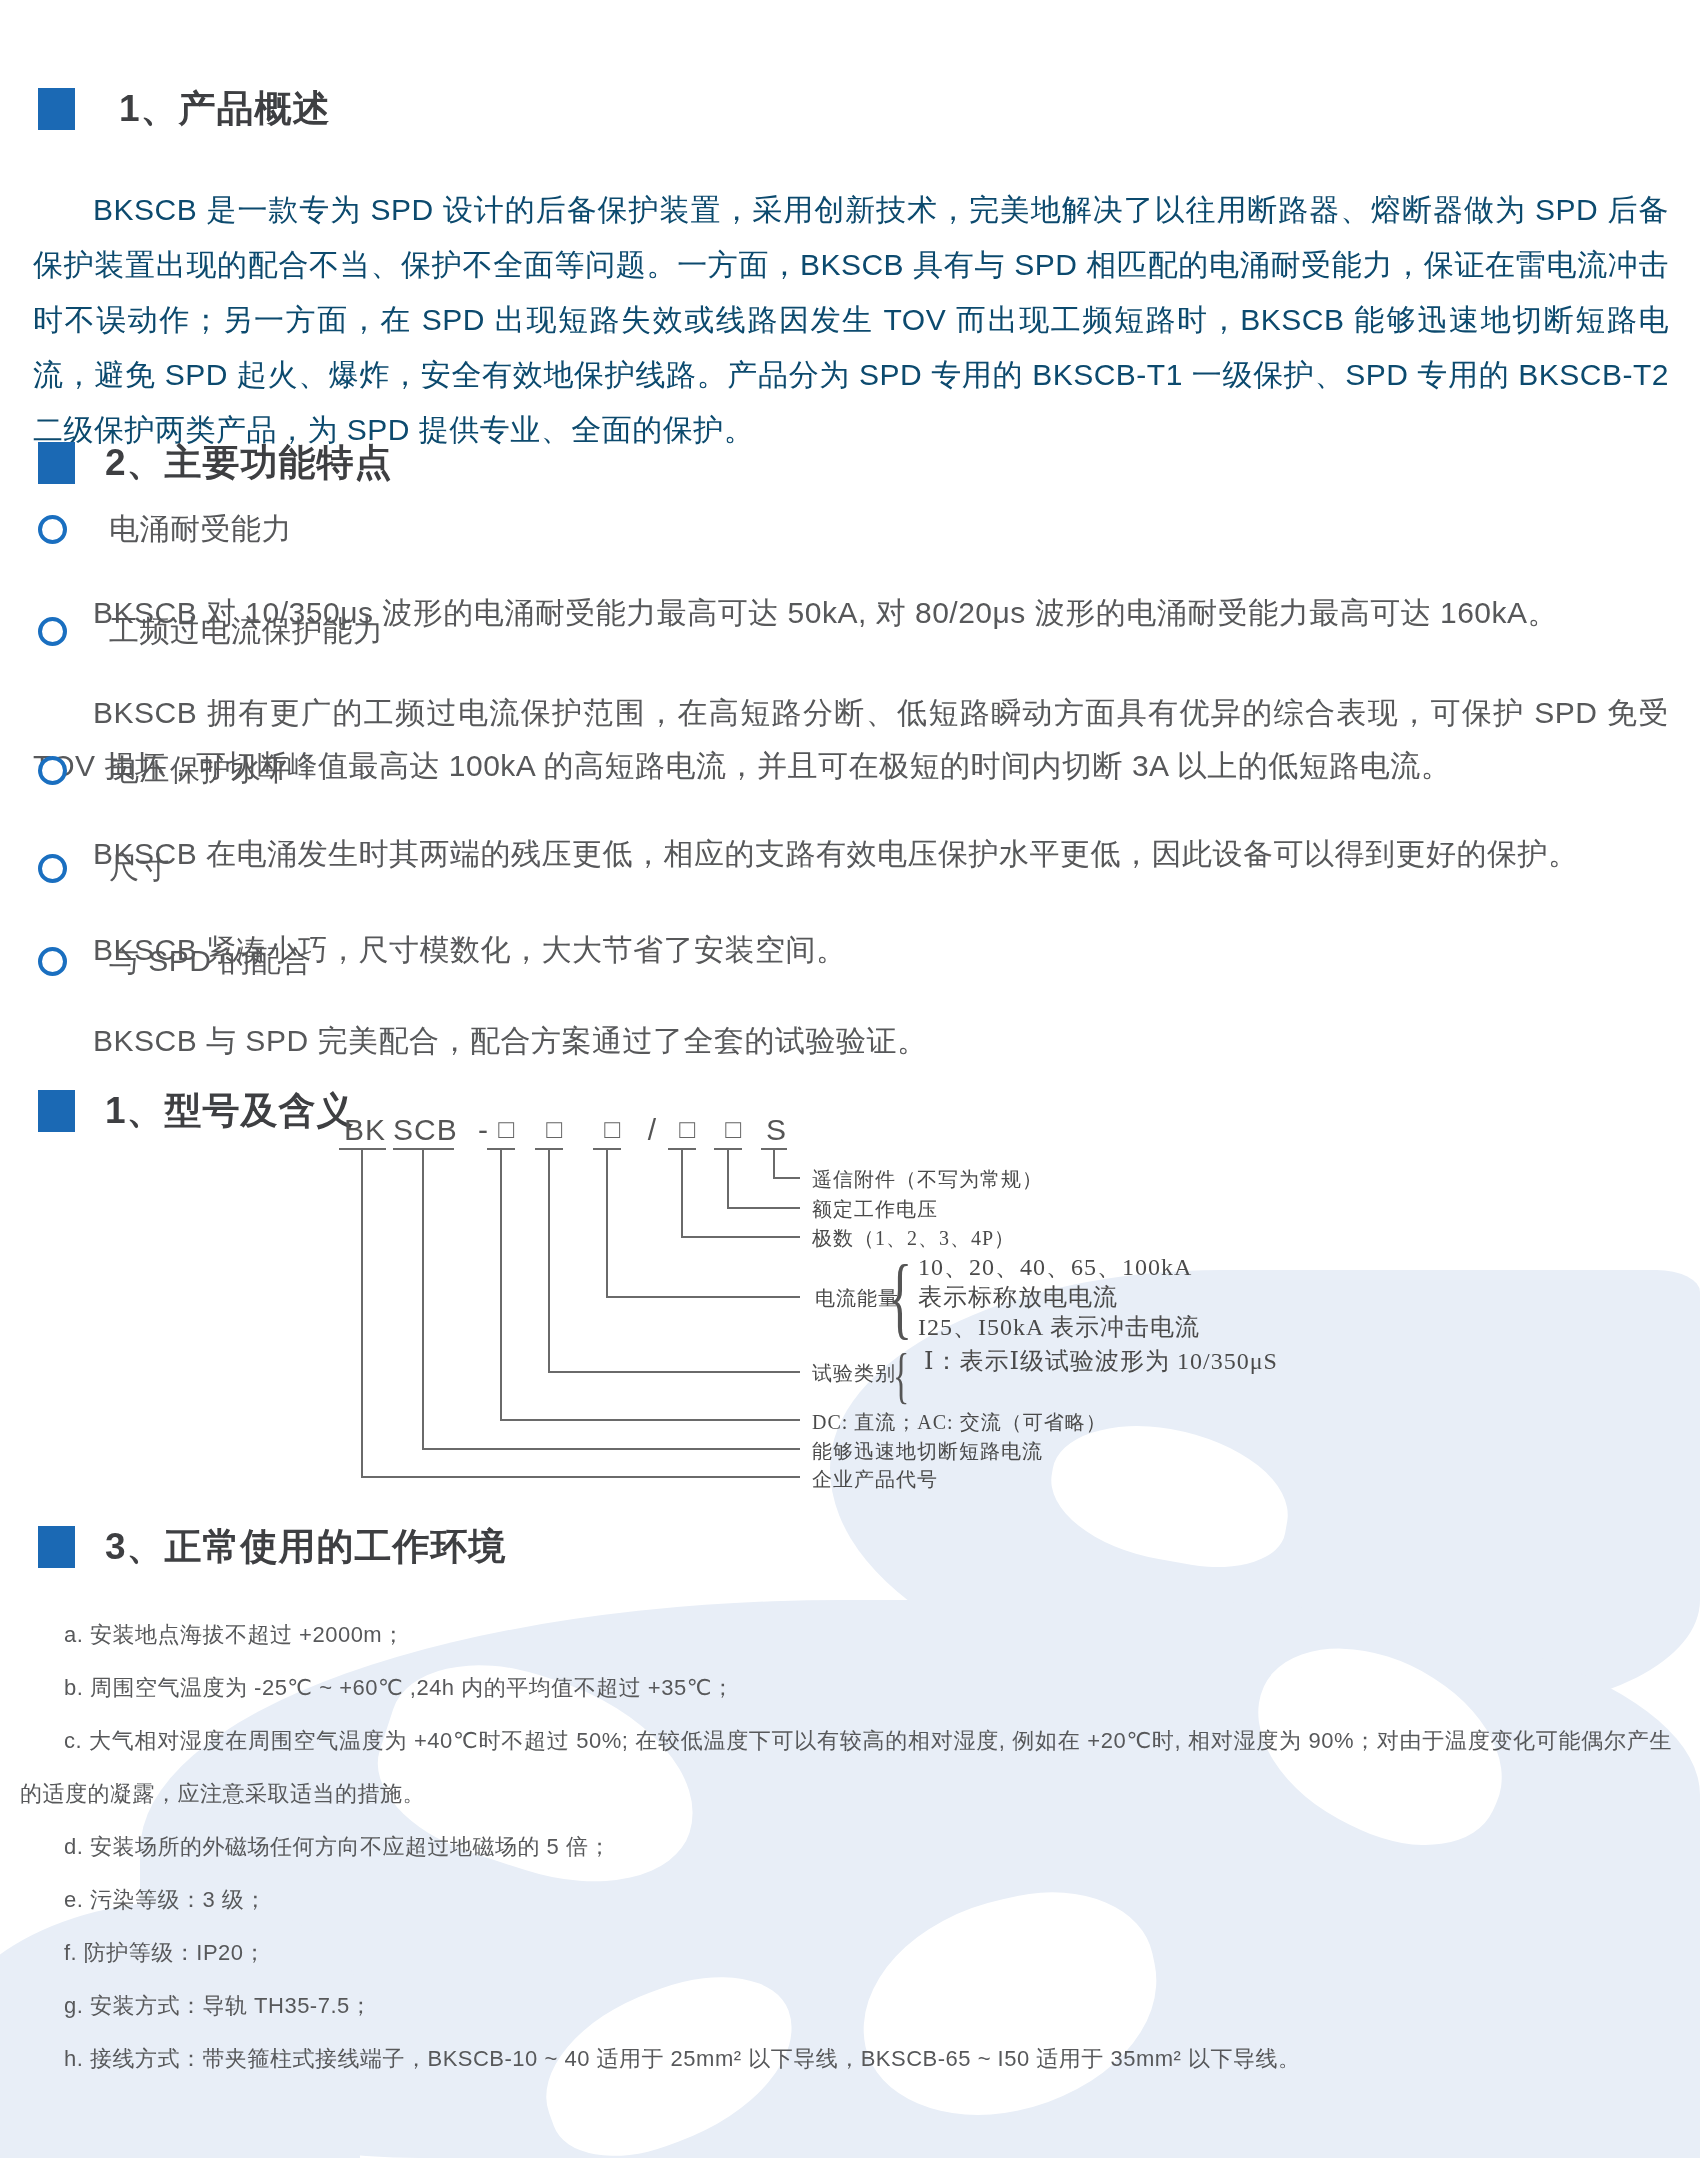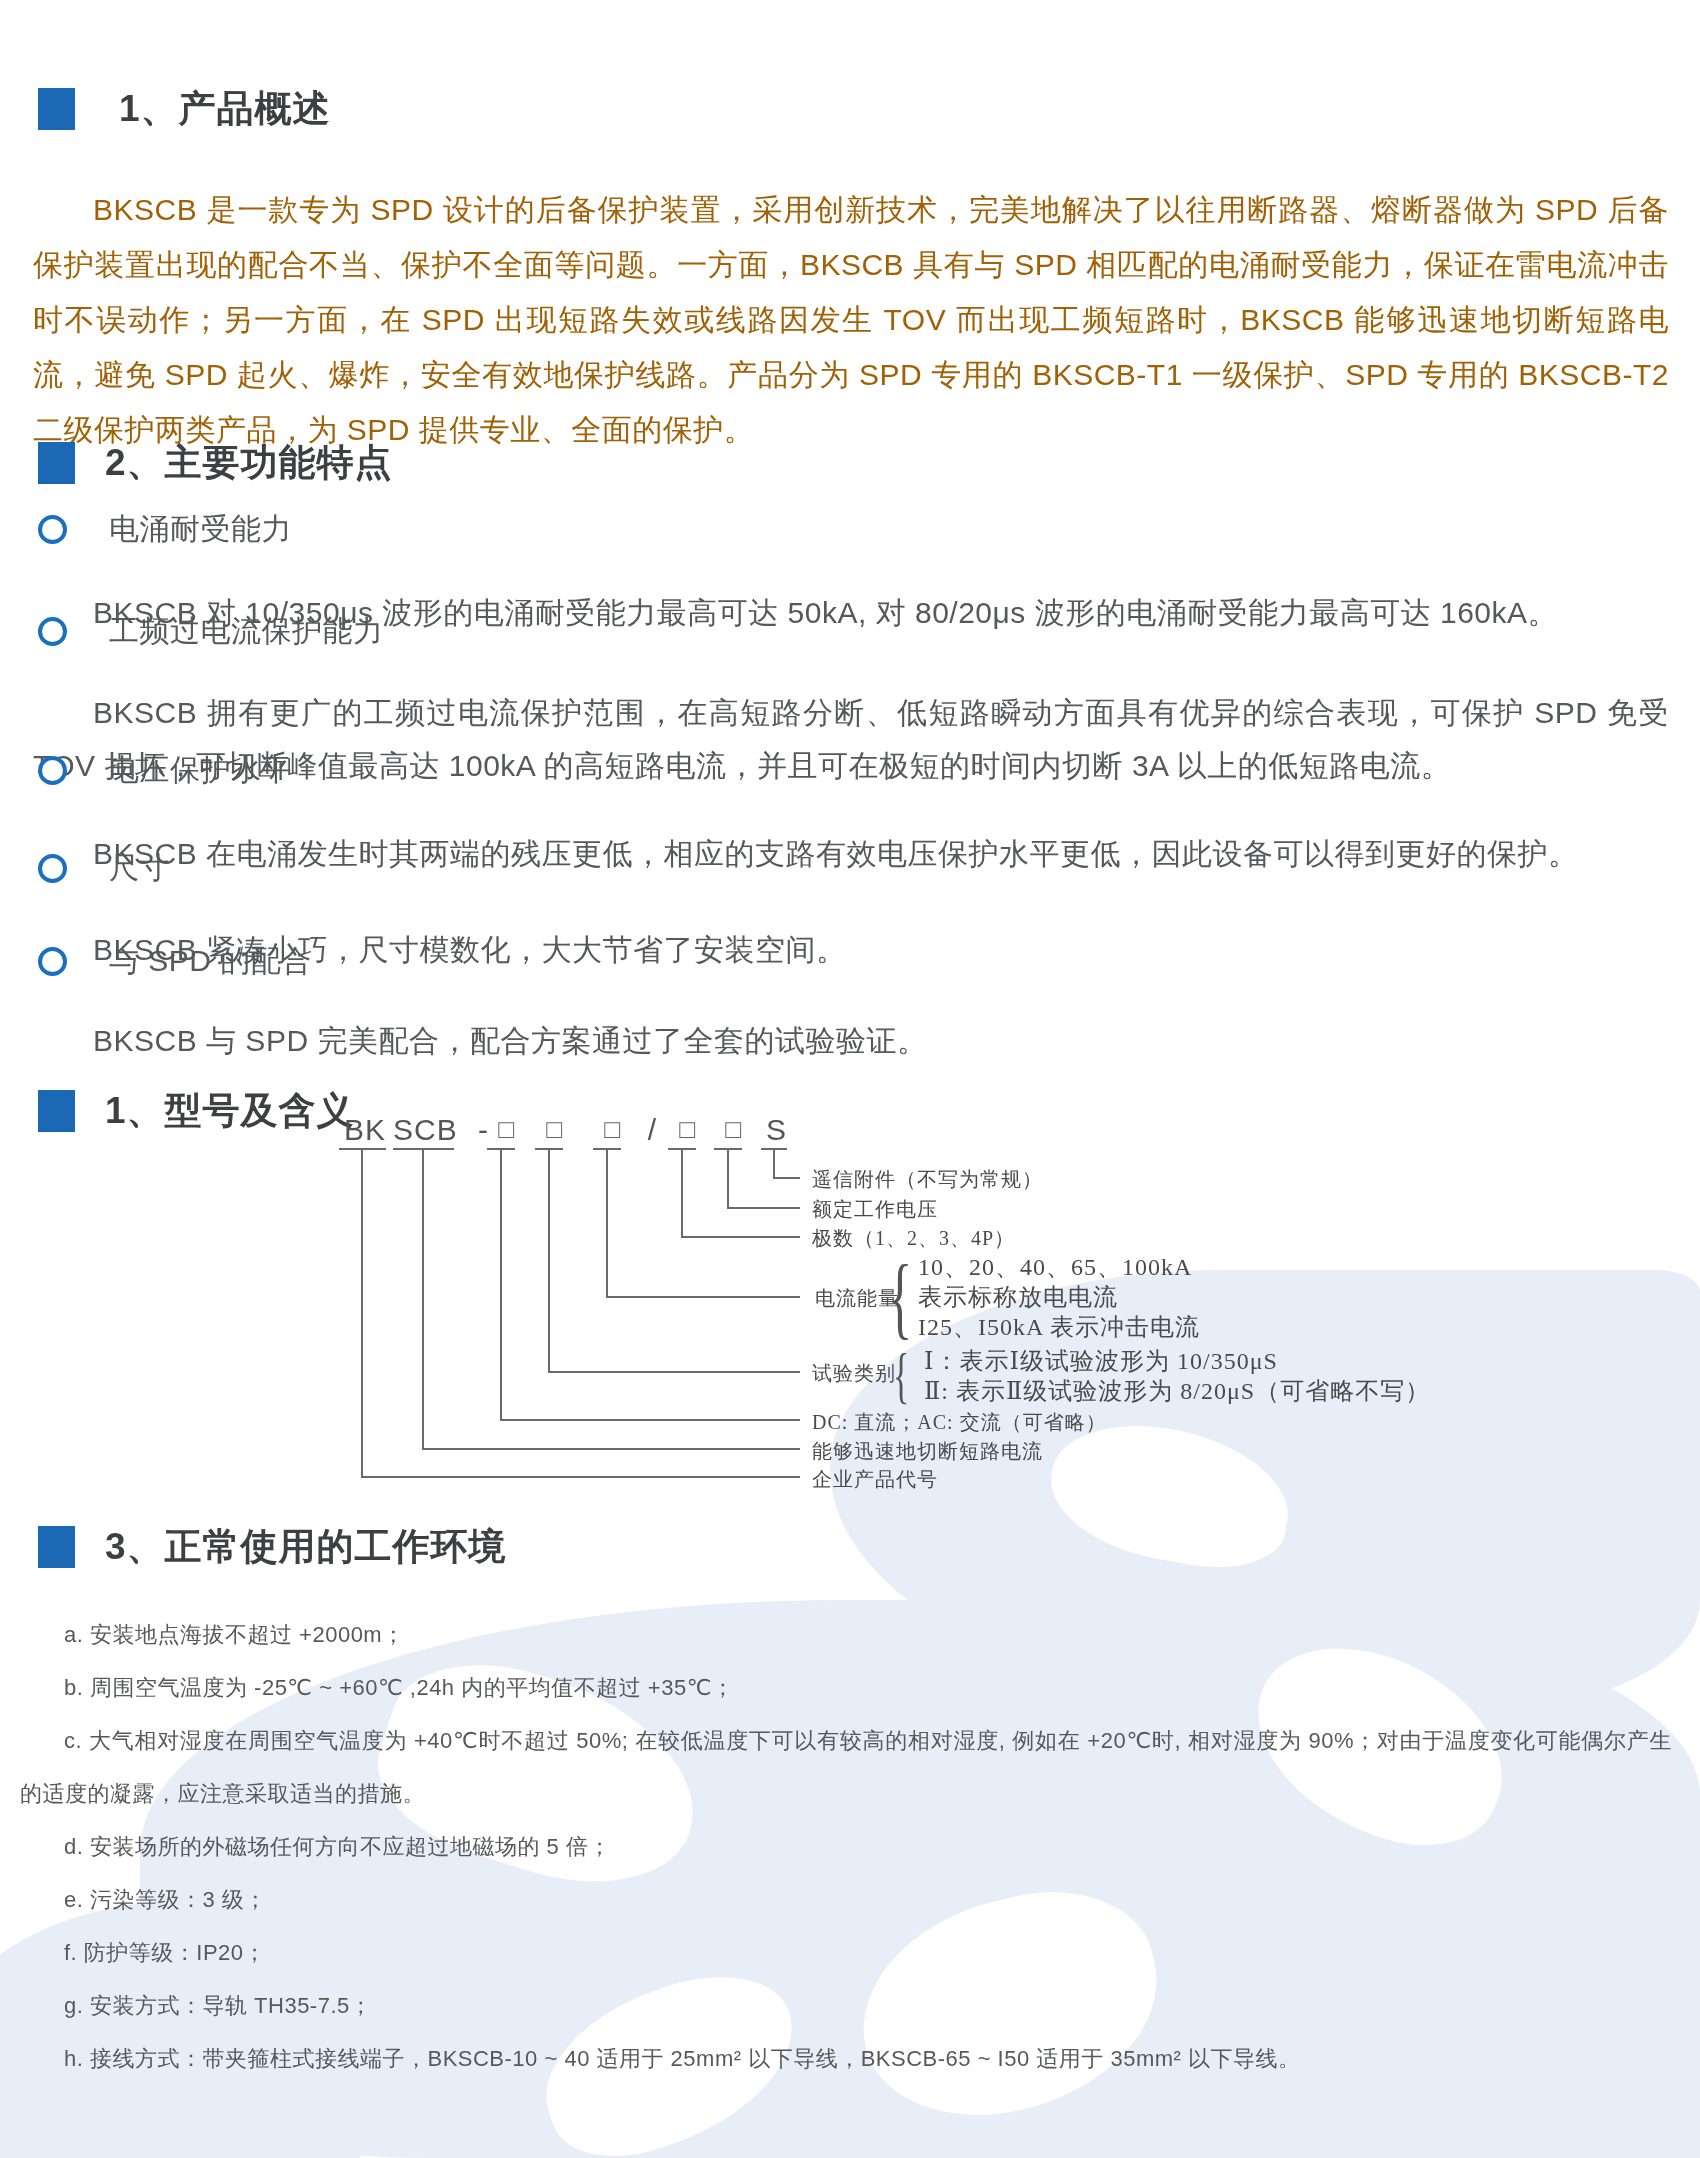--- a/index.html
+++ b/index.html
@@ -8,21 +8,21 @@
   
   .wm{position:absolute;z-index:0;pointer-events:none;}
   .wm-blue{background:#e8eef7;}
   .wm-white{background:#ffffff;}
   
   .content{position:absolute;inset:0;z-index:1;}
   .sec-header{position:absolute;left:38px;display:flex;align-items:center;gap:30px;}
   .sq{width:37px;height:42px;background:#1b69b4;flex:0 0 auto;}
   .sec-title{font-size:37px;font-weight:bold;color:#3e3f42;letter-spacing:1px;white-space:nowrap;}
   .para{position:absolute;left:33px;width:1636px;font-size:30px;line-height:55px;
-        letter-spacing:0.5px;text-align:justify;text-indent:2em;color:#a16207;}
+        letter-spacing:0.5px;text-align:justify;text-indent:2em;color:#0c4a6e;}
   .f-title{position:absolute;left:38px;display:flex;align-items:center;gap:42px;height:34px;}
   .f-bullet{width:21px;height:21px;border:4.5px solid #1a6fc0;border-radius:50%;flex:0 0 auto;background:#fff;}
   .f-title-text{font-size:30px;color:#57585a;letter-spacing:0.5px;white-space:nowrap;}
   .f-desc{position:absolute;left:33px;width:1636px;font-size:30px;line-height:53px;
           letter-spacing:0.5px;text-align:justify;text-indent:2em;color:#57585a;}
   .env-list{position:absolute;left:20px;top:1608px;width:1652px;}
   .env-item{font-size:22px;line-height:53px;letter-spacing:0.5px;text-align:justify;
             text-indent:2em;color:#57585a;margin:0;}
   
   .diagram{position:absolute;left:0;top:1100px;width:1700px;height:420px;}
@@ -136,21 +136,20 @@
       <div class="dlines" style="left:918px;top:152px;">
         <div>10、20、40、65、100kA</div>
         <div>表示标称放电电流</div>
         <div>I25、I50kA 表示冲击电流</div>
       </div>
 
       <div class="dlabel" style="left:812px;top:258px;">试验类别</div>
       <div class="brace brace2" style="left:893px;top:246px;">{</div>
       <div class="dlines" style="left:924px;top:246px;">
         <div>Ⅰ：表示Ⅰ级试验波形为 10/350μS</div>
-        <div>Ⅱ: 表示Ⅱ级试验波形为 8/20μS（可省略不写）</div>
       </div>
 
       <div class="dlabel" style="left:812px;top:307px;">DC: 直流；AC: 交流（可省略）</div>
       <div class="dlabel" style="left:812px;top:336px;">能够迅速地切断短路电流</div>
       <div class="dlabel" style="left:812px;top:364px;">企业产品代号</div>
     </div>
 
     <div class="sec-header" style="top:1522px;">
       <div class="sq"></div>
       <div class="sec-title">3、正常使用的工作环境</div>

